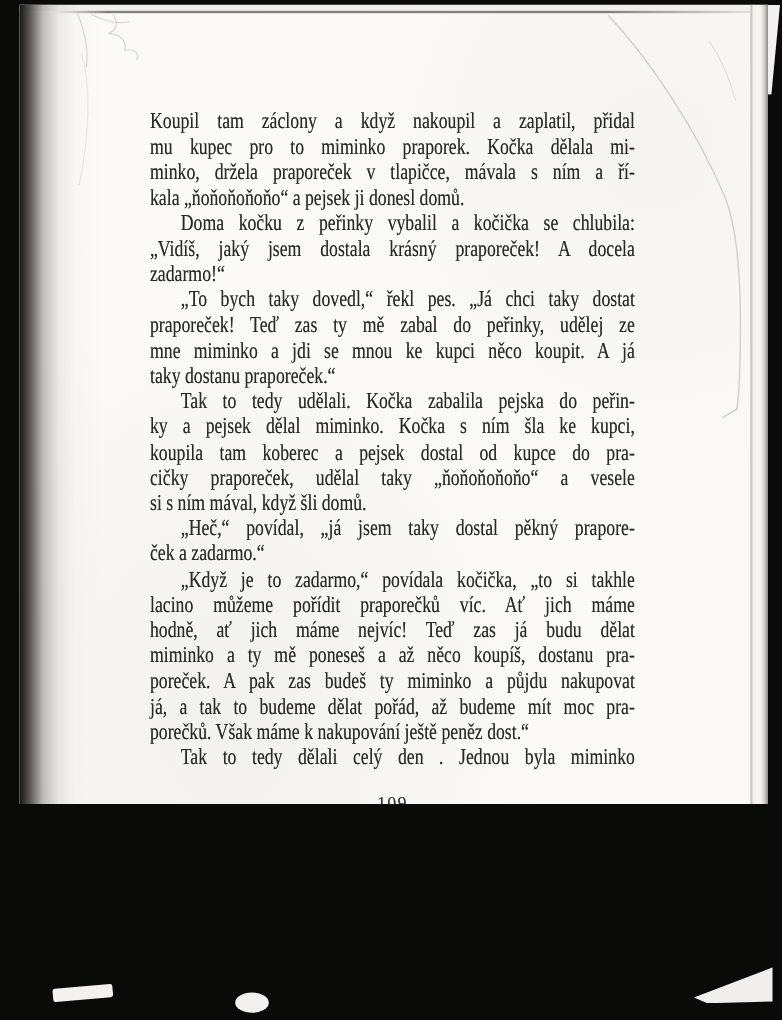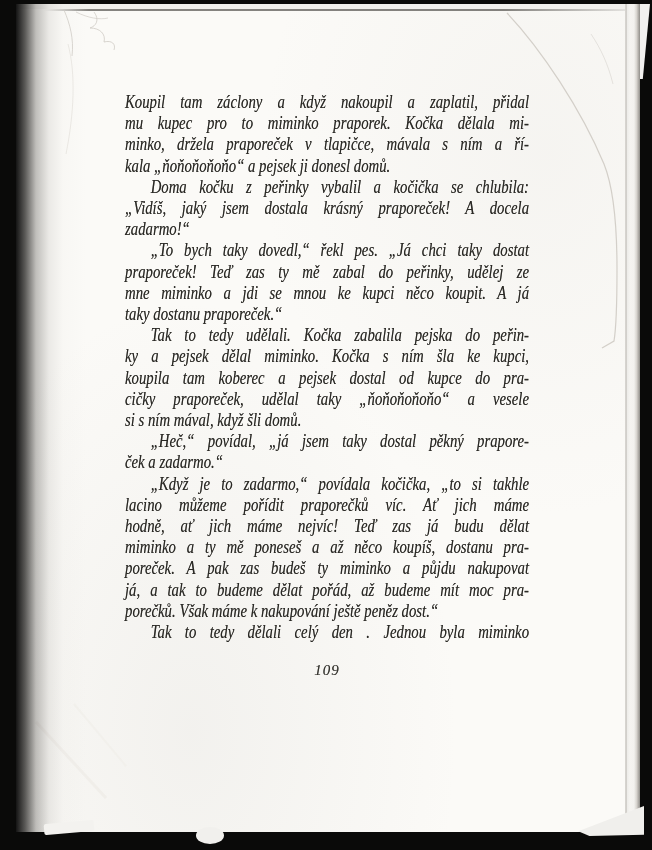--- a/index.html
+++ b/index.html
@@ -17,27 +17,26 @@
     position: relative;
     width: 652px; height: 850px;
     background: var(--scan-bg);
     font-family: "Liberation Serif", "DejaVu Serif", serif;
   }
 
   
   .page {
     position: absolute;
     left: 16px; top: 4px;
-    width: 624px; height: 828px;
+    width: 624px; height: 666px;
     background:
       radial-gradient(ellipse at 28% 88%, rgba(190,188,183,0.14), transparent 42%),
       radial-gradient(ellipse at 85% 18%, rgba(205,202,196,0.12), transparent 38%),
       var(--page-bg);
     overflow: hidden;
-    font-style: italic;
   }
   
   .page::before {
     content: "";
     position: absolute; left: 0; right: 0; top: 0; height: 5px;
     background: #f1f0ed;
   }
   .top-edge-line {
     position: absolute; top: 5px; left: 28px; right: 8px; height: 2px;
     background: linear-gradient(to right,

